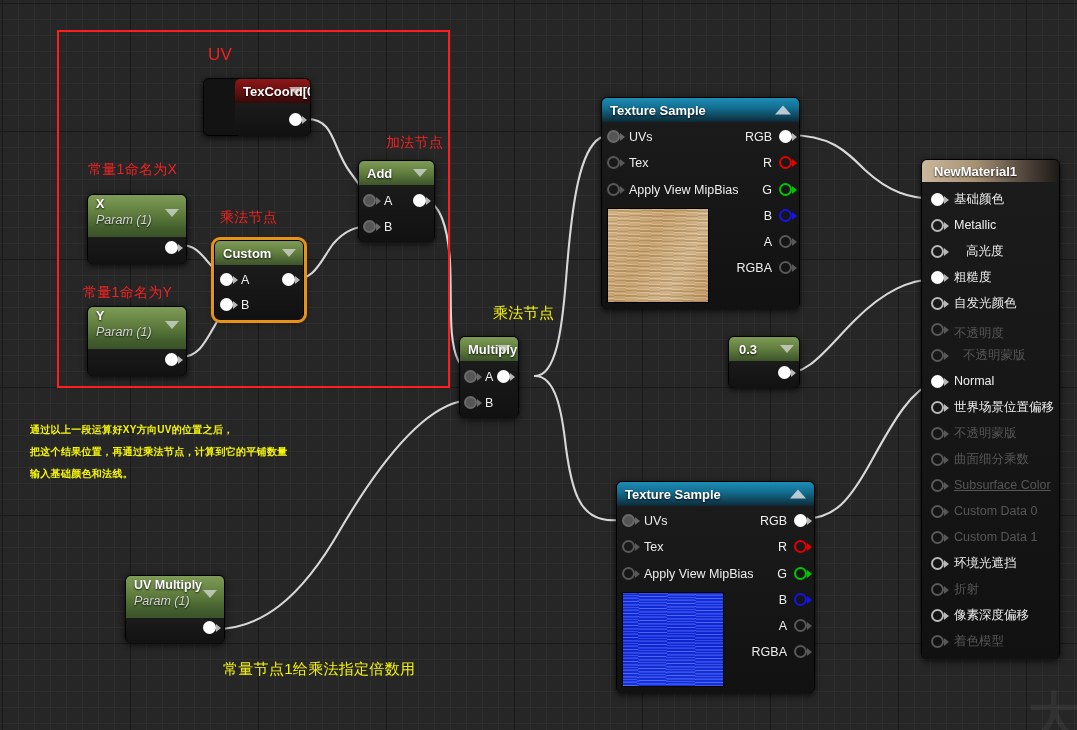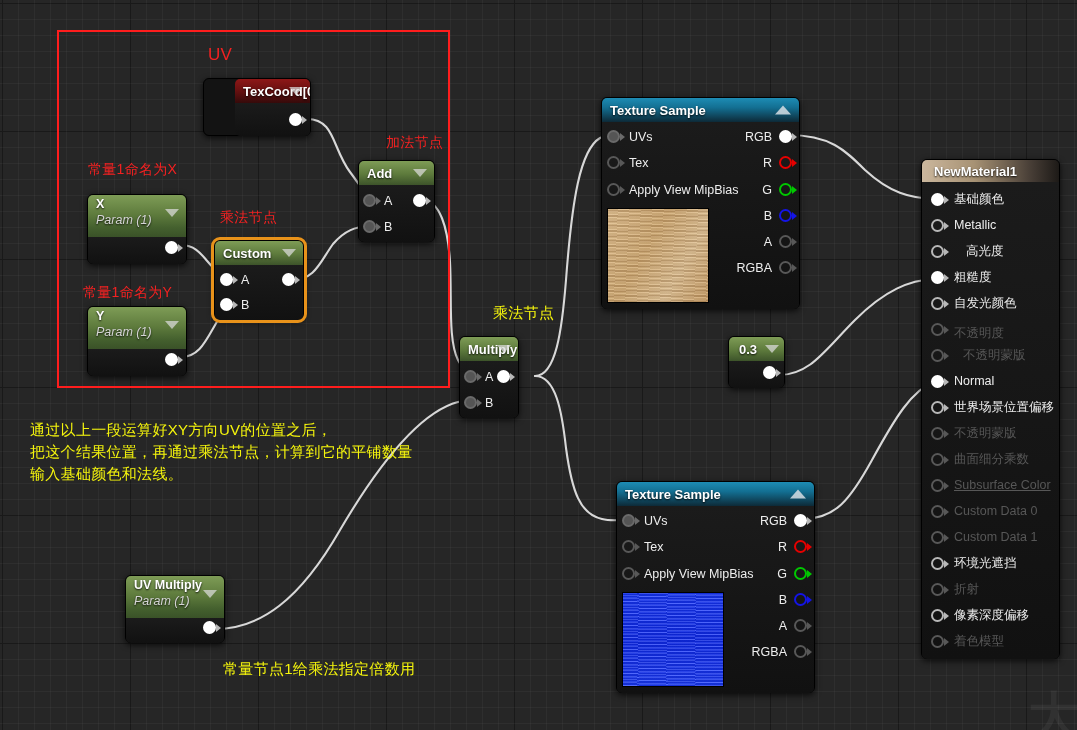--- a/index.html
+++ b/index.html
@@ -201,21 +201,21 @@
   </svg>
 
   <div class="sel-rect" style="left:57px; top:30px; width:393px; height:358px;"></div>
 
   <div class="anno red" style="left:208px; top:44px; font-size:17px;">UV</div>
   <div class="anno red" style="left:88px; top:160px; font-size:14px;">常量1命名为X</div>
   <div class="anno red" style="left:220px; top:208px; font-size:14px;">乘法节点</div>
   <div class="anno red" style="left:83px; top:283px; font-size:14px;">常量1命名为Y</div>
   <div class="anno red" style="left:386px; top:133px; font-size:14px; z-index:10;">加法节点</div>
   <div class="anno yellow" style="left:493px; top:303px; font-size:15px;">乘法节点</div>
-  <div class="anno yellow" style="left:30px; top:419px; font-size:15px; line-height:22px;">通过以上一段运算好XY方向UV的位置之后，
+  <div class="anno yellow" style="left:30px; top:419px; font-size:10px; line-height:22px;font-weight:bold;">通过以上一段运算好XY方向UV的位置之后，
 把这个结果位置，再通过乘法节点，计算到它的平铺数量
 输入基础颜色和法线。</div>
   <div class="anno yellow" style="left:223px; top:659px; font-size:15px;">常量节点1给乘法指定倍数用</div>
 
   <div class="node" style="left:203px; top:78px; width:108px; height:58px;padding-left:31px;">
     <div class="hdr hdr-red">
       <span>TexCoord[0]</span>
       <span class="caret"></span>
     </div>
     <div class="body" style="height:33px;">
@@ -357,21 +357,21 @@
     <div class="body" style="height:25px;">
       <div class="pin" style="right:6px; top:2px;">
         <span class="pinglyph">
           <span class="dot filled"></span>
             <span class="arrow"></span>
         </span>
       </div>
     </div>
   </div>
 
-  <div class="node" style="left:728px; top:336px; width:57px; height:52px;">
+  <div class="node" style="left:728px; top:336px; width:72px; height:52px;">
     <div class="hdr hdr-green" style="font-size:13px; padding-left:10px;">
       <span>0.3</span>
       <span class="caret" style="right:5px;"></span>
     </div>
     <div class="body" style="height:27px;">
       <div class="pin" style="right:6px; top:4px;">
         <span class="pinglyph">
           <span class="dot filled"></span>
             <span class="arrow"></span>
         </span>

